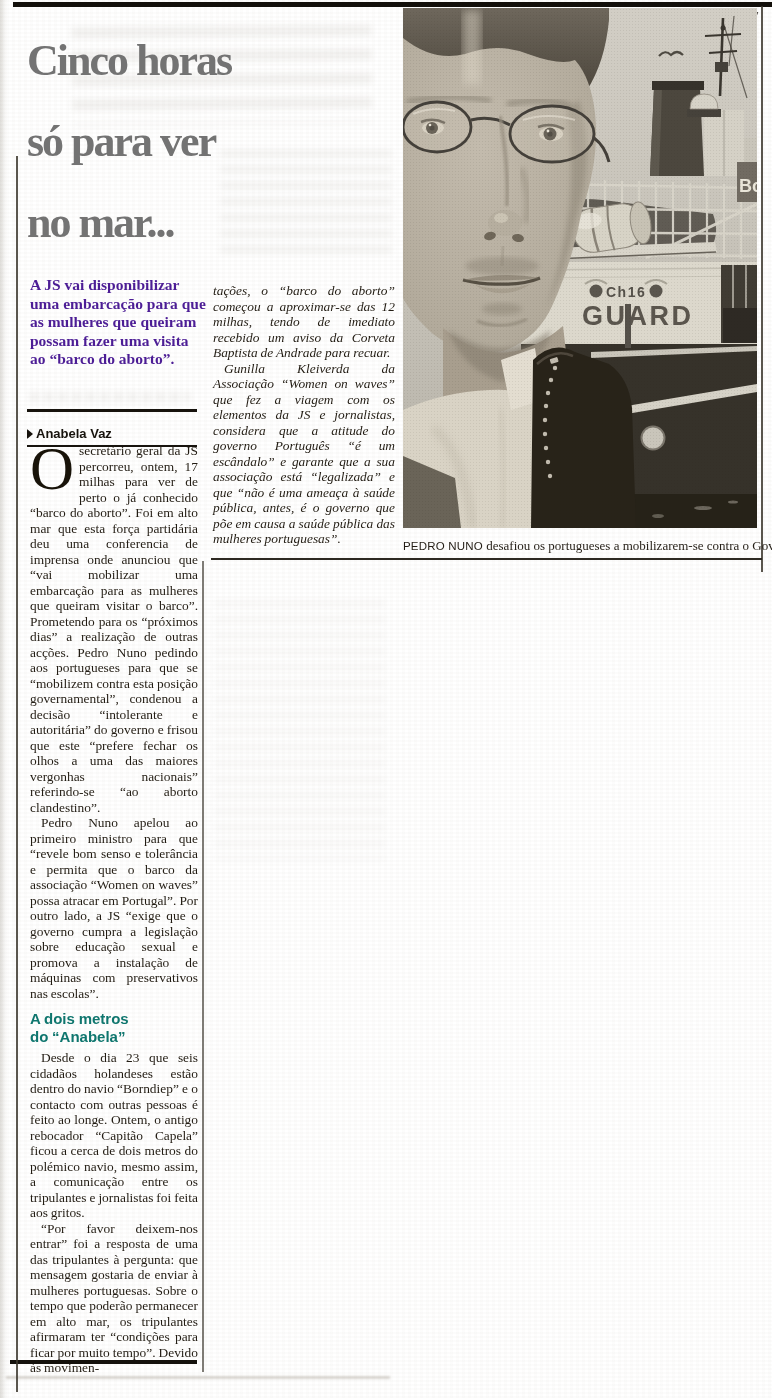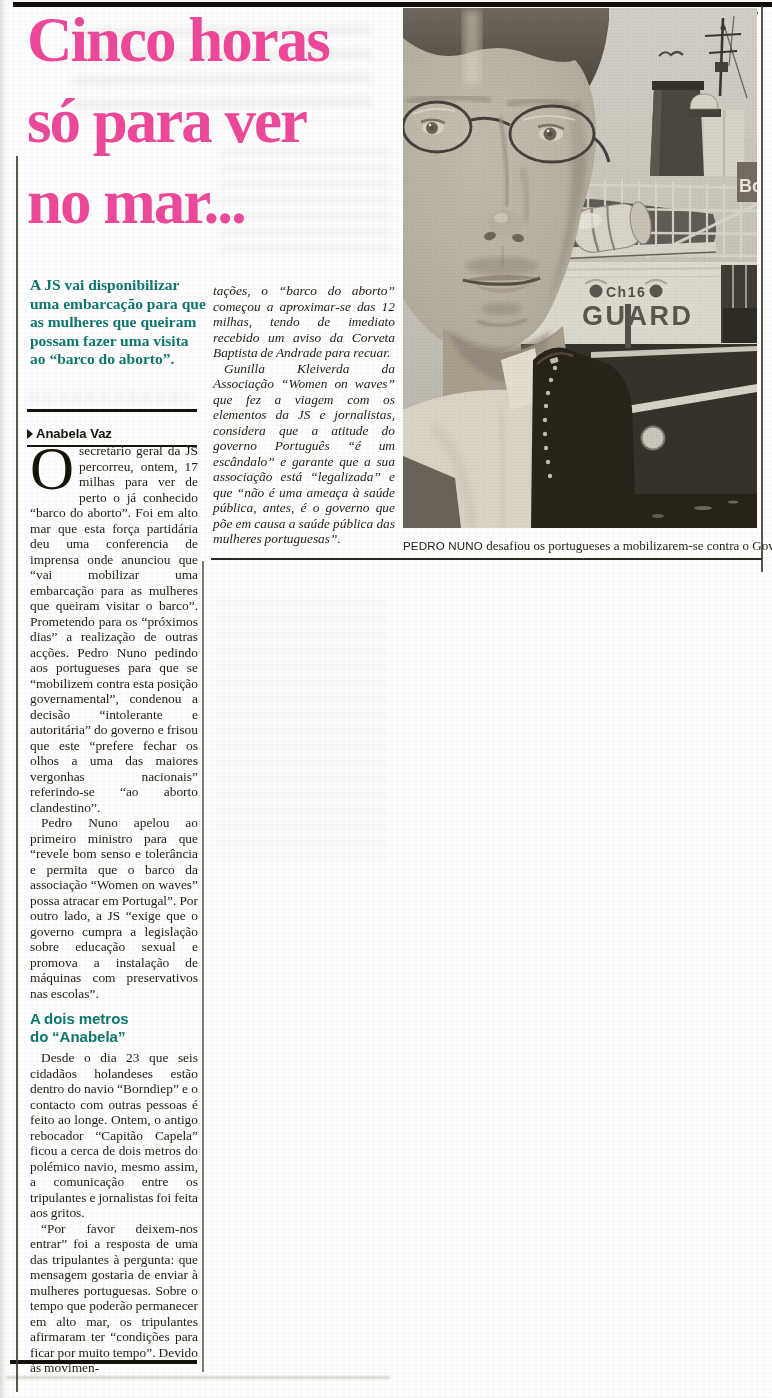--- a/index.html
+++ b/index.html
@@ -13,31 +13,31 @@
   }
   .noise{position:absolute;inset:0;pointer-events:none;
          background:repeating-linear-gradient(0deg, rgba(118,108,88,.025) 0 2px, transparent 2px 4px),
                     repeating-linear-gradient(90deg, rgba(118,108,88,.02) 0 3px, transparent 3px 6px);}
   .edge-shadow{position:absolute;left:0;top:0;width:7px;height:1398px;
          background:linear-gradient(90deg, rgba(90,80,60,.18), transparent);}
   .abs{position:absolute;}
   .rule{background:#120f0a;}
 
   
-  .headline{left:27px;top:0;width:392px;color:#ec4899;
+  .headline{left:27px;top:20px;width:392px;color:#737373;
             font-family:"Liberation Serif",serif;font-weight:700;
-            font-size:63px;line-height:81px;letter-spacing:-2px;}
+            font-size:44px;line-height:81px;letter-spacing:-2px;}
   .headline div{white-space:nowrap;}
 
   .credit{right:13px;top:10px;font-family:"Liberation Sans",sans-serif;
           font-size:11px;letter-spacing:.6px;color:#45403a;}
 
   
   .lede{left:30px;top:276px;width:176px;font-weight:700;font-size:15.5px;
-        line-height:18.6px;color:#0f766e;text-align:left;}
+        line-height:18.6px;color:#4c1d95;text-align:left;}
 
   
   .byline-box{left:27px;top:409px;width:170px;border-top:3px solid #17130d;
               border-bottom:2px solid #17130d;padding:14px 0 4px 0;
               font-family:"Liberation Sans",sans-serif;font-weight:700;
               font-size:13px;color:#17130d;}
   .byline-marker{display:inline-block;width:0;height:0;border-left:6px solid #17130d;
               border-top:5px solid transparent;border-bottom:5px solid transparent;
               margin-right:3px;vertical-align:-1px;border-radius:1px;}
 

